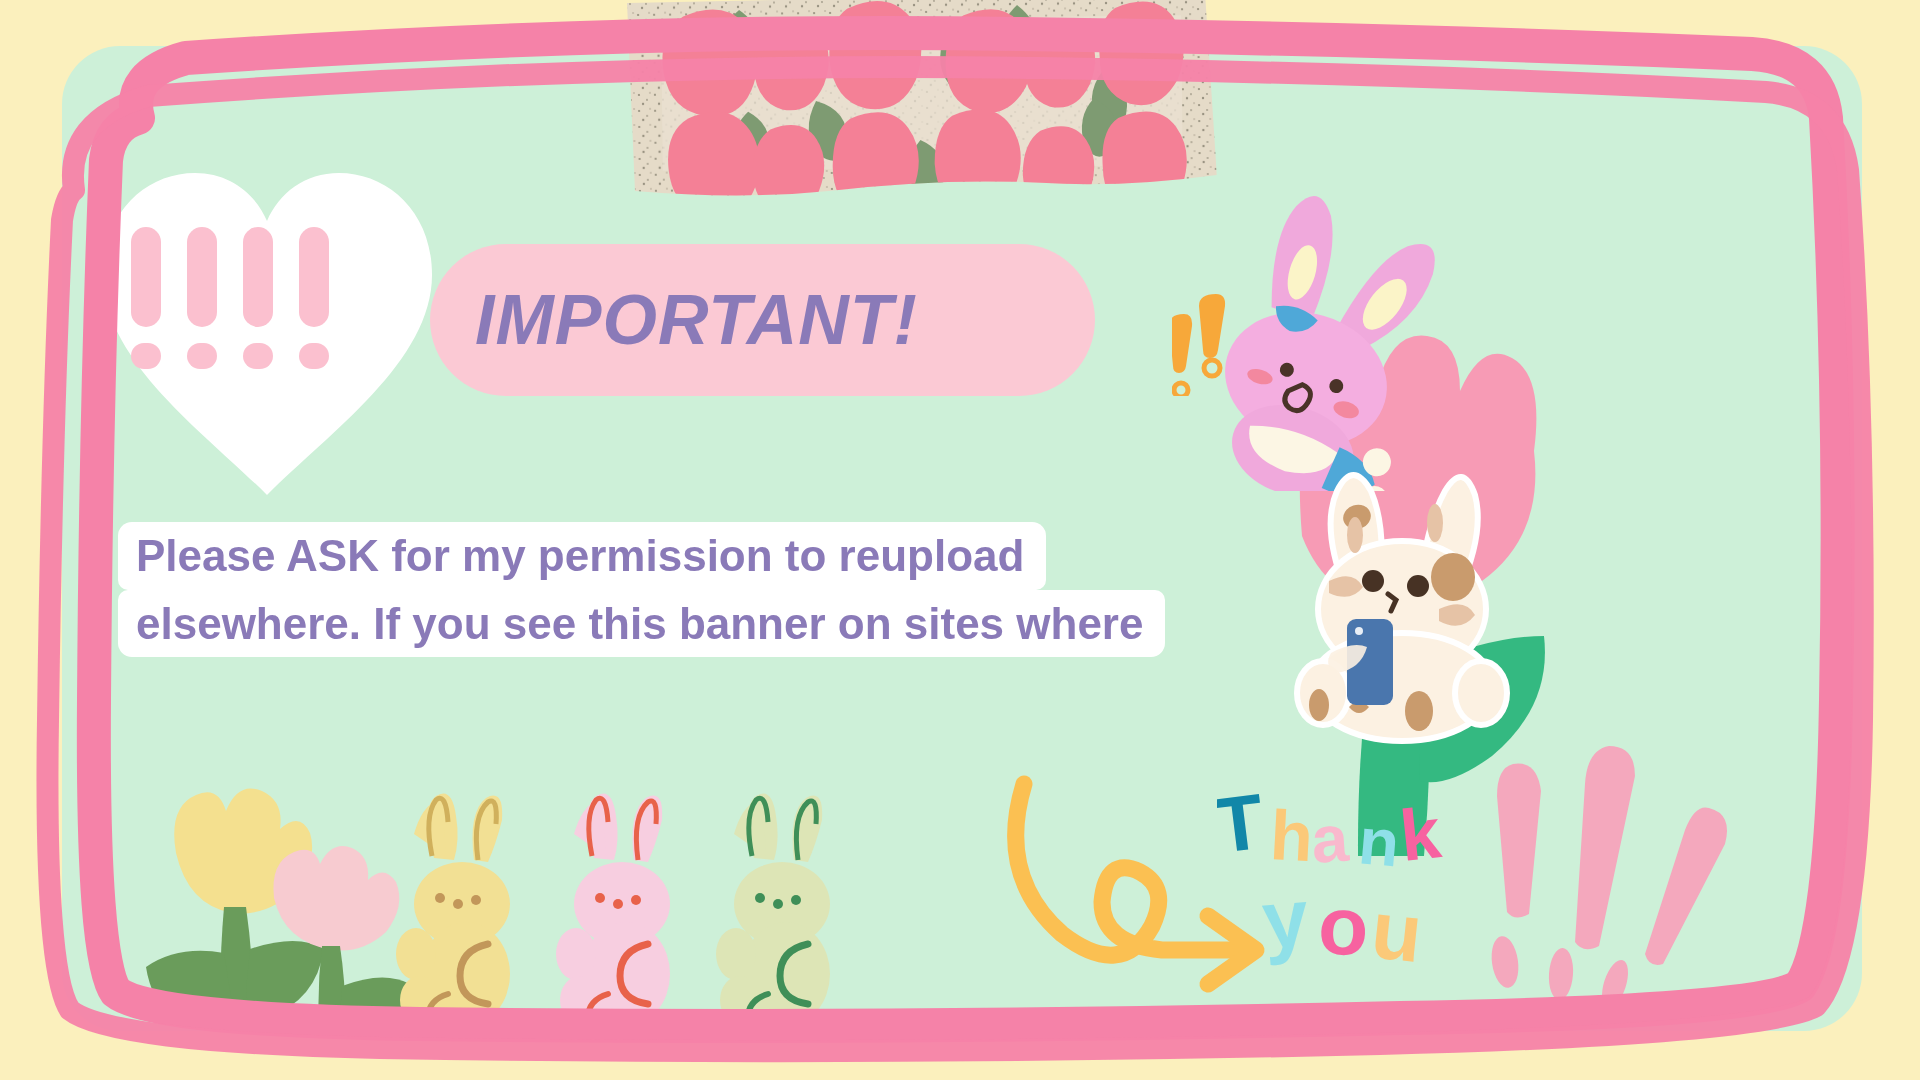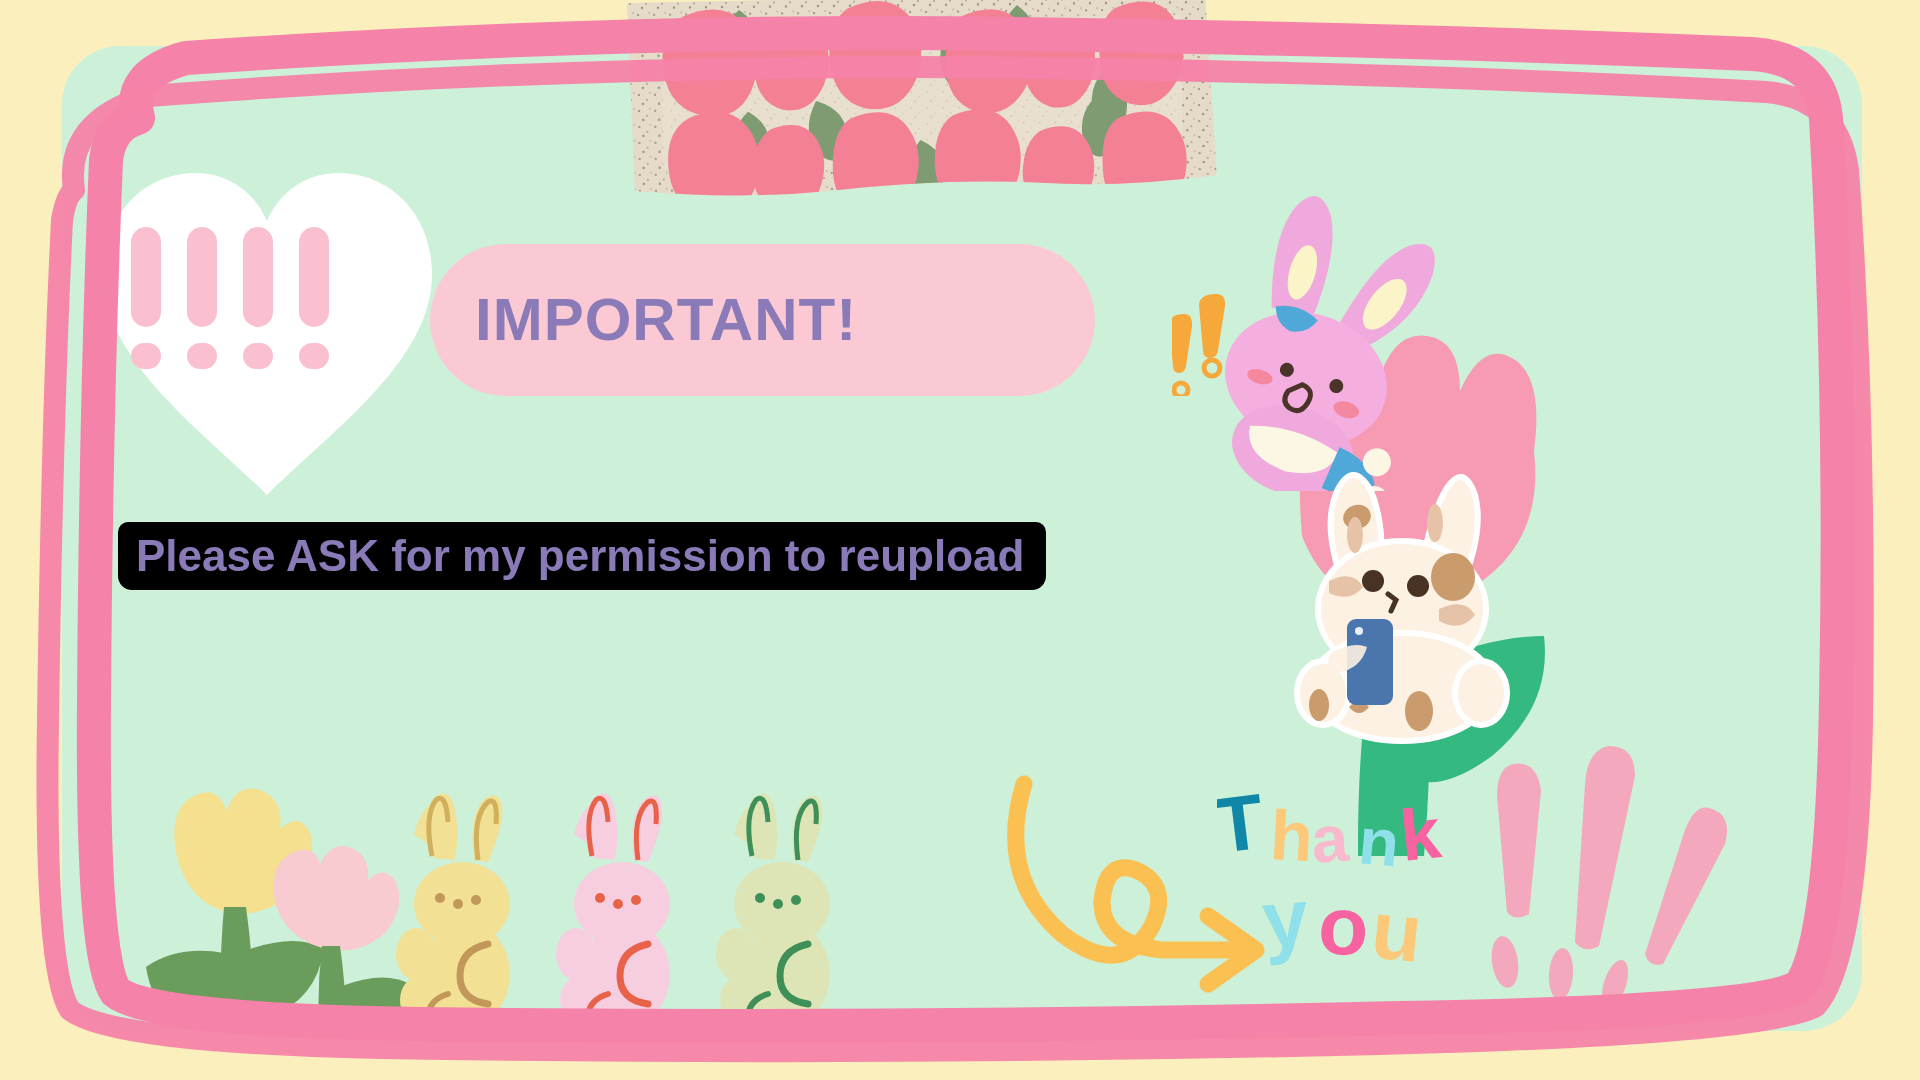--- a/index.html
+++ b/index.html
@@ -29,33 +29,34 @@
   
   .heart-wrap{ position:absolute; left:95px; top:165px; width:345px; height:330px; }
 
   
   .banner{
     position:absolute; left:430px; top:244px; width:665px; height:152px;
     background:#fbc9d4; border-radius:76px;
     display:flex; align-items:center;
   }
   .banner-text{
-    font-size:60px; font-weight:700; color:#8a7ab8;
+    font-size:70px; font-weight:700; color:#8a7ab8;
     letter-spacing:1px; padding-left:45px; line-height:1;
     white-space:nowrap;
+    font-style:italic;
   }
 
   
   .msg{
     position:absolute; left:118px; top:522px; width:auto;
     font-size:44px; font-weight:700; color:#8a7ab8;
     line-height:1.22;
   }
   .msg .ln{
-    display:block; background:#000000; width:max-content;
+    display:block; background:#ffffff; width:max-content;
     padding:7px 22px 7px 18px; border-radius:10px;text-align:right;
   }
   .msg .ln:first-child{ border-radius:14px 14px 10px 10px; }
   .msg .ln:last-child{ border-radius:10px 10px 14px 14px; }
   .emoji{ font-size:40px; }
 
   
   .art{ position:absolute; }
 </style>
 </head>
@@ -233,20 +234,21 @@
       </g>
     </svg>
   </div>
 
   <div class="banner">
     <span class="banner-text">IMPORTANT!</span>
   </div>
 
   <div class="msg">
     <span class="ln"> Please ASK for my permission to reupload</span>
+    <span class="ln">elsewhere. If you see this banner on sites where</span>
   </div>
 
   <svg class="washi" viewBox="0 0 600 212">
     <defs>
       <clipPath id="tapeClip">
         <path d="M8 8 L586 2 L596 186 Q500 198 420 192 Q320 186 208 198 Q120 206 14 196 Z"></path>
       </clipPath>
       <pattern id="speck" width="16" height="16" patternUnits="userSpaceOnUse">
         <rect width="16" height="16" fill="#e5dbc8"></rect>
         <circle cx="3" cy="4" r="1.1" fill="#4a4638" opacity="0.55"></circle>

